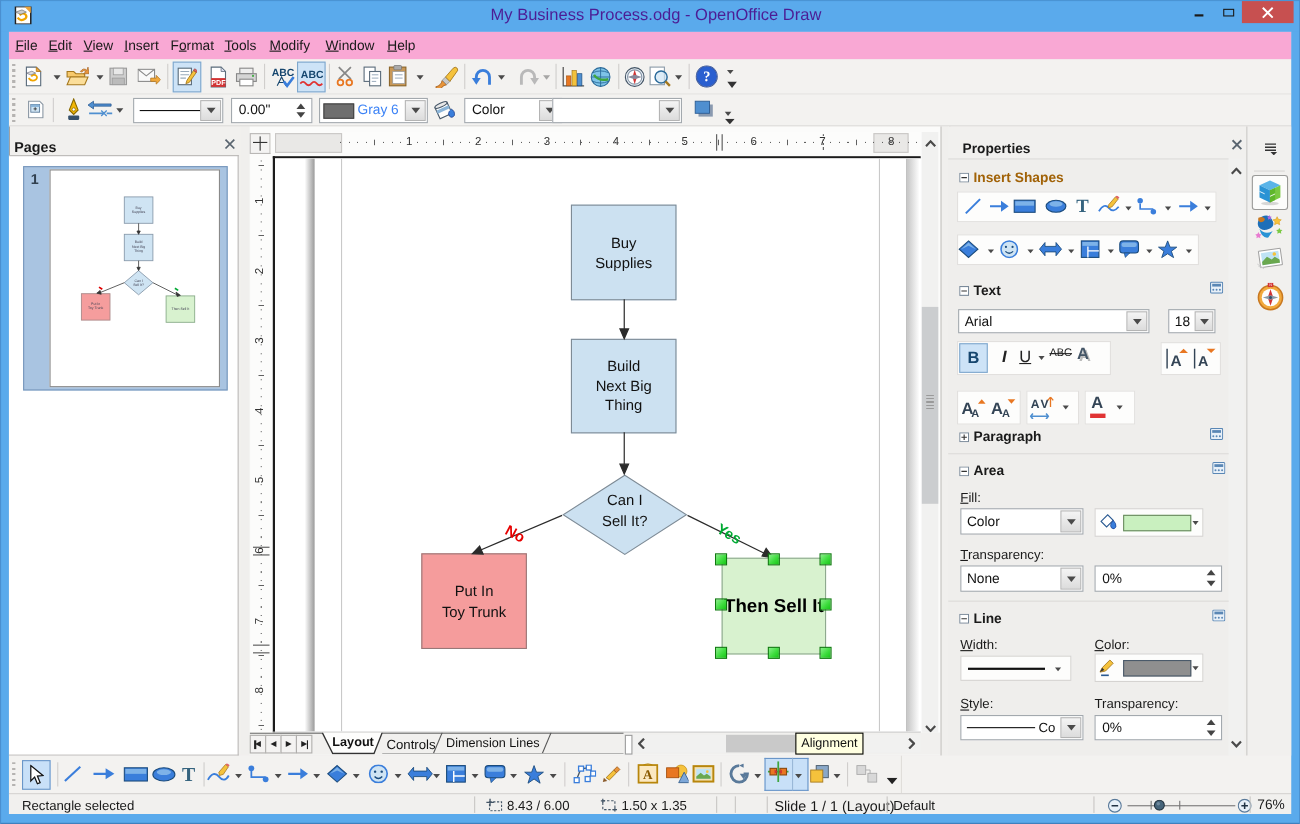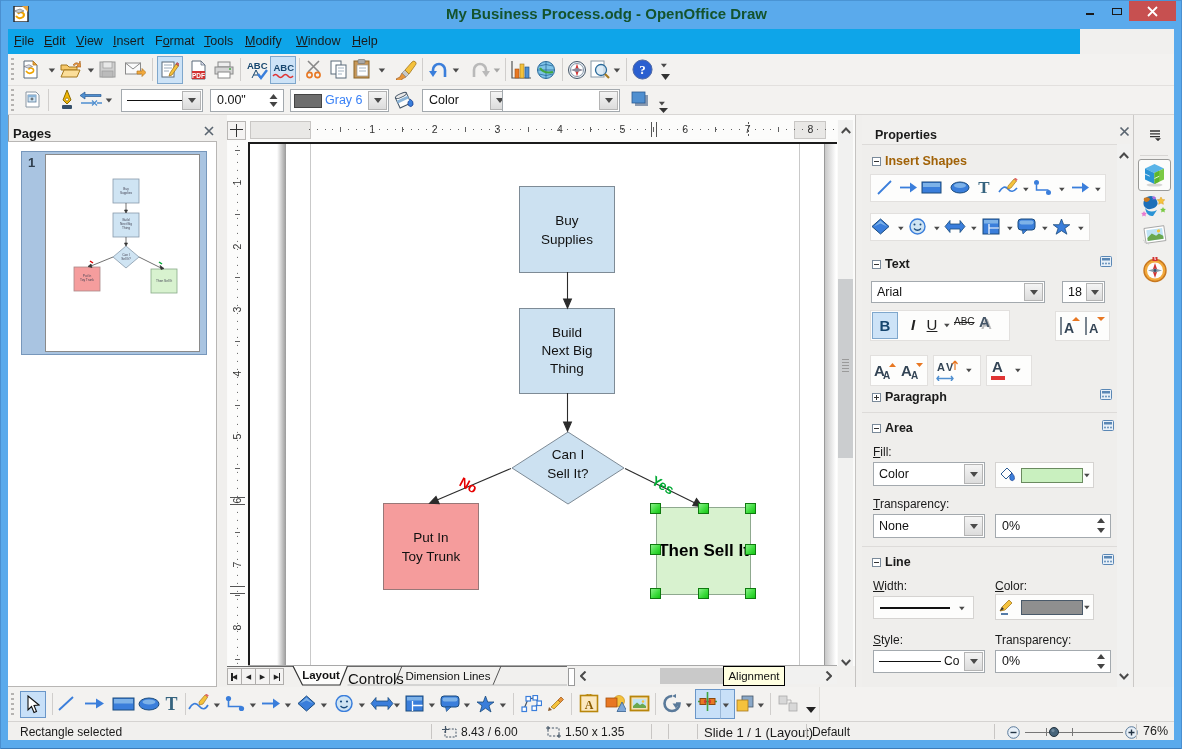--- a/index.html
+++ b/index.html
@@ -16,41 +16,41 @@
 .ab.chev{position:absolute;}
 .chev:before{content:"";position:absolute;left:0;top:1px;border-left:4px solid transparent;border-right:4px solid transparent;border-top:5px solid #4a4a4a;}
 .mitem{position:absolute;top:5px;font-size:12.5px;color:#1a1a1a;}
 .mitem u{text-decoration-thickness:1px;}
 </style>
 </head>
 <body>
 
 <div class="ab" id="titlebar" style="left:0;top:0;width:1182px;height:29px;background:#5aaaec;">
  <div class="ab" style="left:0;top:0;width:1182px;height:1px;background:#4a94d4;"></div>
- <div class="ab" style="left:446px;top:5px;width:600px;font-size:15px;color:#14532d;font-weight:bold;">My Business Process.odg - OpenOffice Draw</div>
+ <div class="ab" style="left:446px;top:5px;width:600px;font-size:15px;color:#4c1d95;">My Business Process.odg - OpenOffice Draw</div>
 
  <svg class="ab" style="left:13px;top:6px" width="16" height="16" viewBox="0 0 16 16">
   <rect x="1" y="0" width="14" height="16" fill="#fff" stroke="#222" stroke-width="1.4"></rect>
   <path d="M9 0 L15 0 L15 6 Z" fill="#e8a33d"></path>
   <path d="M3 10 q3 4 7 1 q2 -2 0 -4 q-3 -2 -5 1" fill="none" stroke="#f0a500" stroke-width="2"></path>
   <path d="M1 5 l6 -2 l4 2 l-5 2 Z" fill="#ccc" stroke="#555" stroke-width="0.5"></path>
  </svg>
 
  <div class="ab" style="left:1086px;top:13px;width:8px;height:2px;background:#1a1a1a;"></div>
  <div class="ab" style="left:1112px;top:8px;width:8px;height:5px;border:1.6px solid #1a1a1a;background:transparent;"></div>
  <div class="ab" style="left:1129px;top:1px;width:47px;height:20px;background:#c75050;">
   <svg class="ab" style="left:18px;top:5px" width="11" height="11" viewBox="0 0 11 11">
    <path d="M1 1 L10 10 M10 1 L1 10" stroke="#fff" stroke-width="1.8"></path>
   </svg>
  </div>
 </div>
 
 <div class="ab" style="left:8px;top:29px;width:1166px;height:711px;background:#f1f0ee;"></div>
 
-<div class="ab" id="menubar" style="left:8px;top:29px;width:1072px;height:25px;background:#0ea5e9;">
+<div class="ab" id="menubar" style="left:8px;top:29px;width:1166px;height:25px;background:#f9a8d4;">
  <div class="mitem" style="left:6px"><u>F</u>ile</div>
  <div class="mitem" style="left:36px"><u>E</u>dit</div>
  <div class="mitem" style="left:68px"><u>V</u>iew</div>
  <div class="mitem" style="left:105px"><u>I</u>nsert</div>
  <div class="mitem" style="left:147px">F<u>o</u>rmat</div>
  <div class="mitem" style="left:196px"><u>T</u>ools</div>
  <div class="mitem" style="left:237px"><u>M</u>odify</div>
  <div class="mitem" style="left:288px"><u>W</u>indow</div>
  <div class="mitem" style="left:344px"><u>H</u>elp</div>
 </div>
@@ -418,21 +418,21 @@
         <div class="ab" style="left:42px;top:2px;width:13px;height:15px;background:#f4f3f2;border:1px solid #b0aeac;font-size:7px;color:#222;text-align:center;line-height:15px;"><div style="position:absolute;right:3px;top:4px;width:1.5px;height:8px;background:#222;"></div>▶</div>
       </div>
   <svg class="ab" style="left:0;top:0" width="340" height="20" viewBox="0 0 340 20">
    <path d="M0 0.5 L66 0.5 M120.5 0.5 L340 0.5" stroke="#6a6a6a" stroke-width="1"></path>
    <path d="M66 0 L75.5 19 L113 19 L120.5 0" fill="#fdfdfc" stroke="#333" stroke-width="1.2"></path>
    <path d="M167 19 L175 0" stroke="#555" stroke-width="1"></path>
    <path d="M266 19 L274 0" stroke="#555" stroke-width="1"></path>
    <path d="M120.5 19 L340 19" stroke="#aaa" stroke-width="0.8"></path>
   </svg>
   <div class="ab" style="left:69px;top:3px;width:50px;font-size:11.5px;font-weight:bold;color:#111;text-align:center;">Layout</div>
-  <div class="ab" style="left:121px;top:3.5px;width:48px;font-size:15px;color:#111;text-align:left;">Controls</div>
+  <div class="ab" style="left:121px;top:3.5px;width:48px;font-size:12px;color:#111;text-align:right;">Controls</div>
   <div class="ab" style="left:175px;top:3.5px;width:92px;font-size:11.5px;color:#111;text-align:center;">Dimension Lines</div>
   <div class="ab" style="left:341px;top:2px;width:5px;height:16px;background:#fff;border:1px solid #9a9a9a;"></div>
   <div class="ab" style="left:349px;top:2px;width:14px;height:16px;background:#f1f1f0;display:flex;align-items:center;justify-content:center;">
    <svg width="7" height="10" viewBox="0 0 7 10">
           <path d="M5.5 0.5 L1 5 L5.5 9.5" fill="none" stroke="#4a4a4a" stroke-width="2"></path>
         </svg>
   </div>
   <div class="ab" style="left:363px;top:2px;width:247px;height:16px;background:#f1f1f0;"></div>
   <div class="ab" style="left:433px;top:2px;width:125px;height:16px;background:#c9c9c9;"></div>
   <div class="ab" style="left:593px;top:2px;width:17px;height:16px;background:#f1f1f0;display:flex;align-items:center;justify-content:center;">

